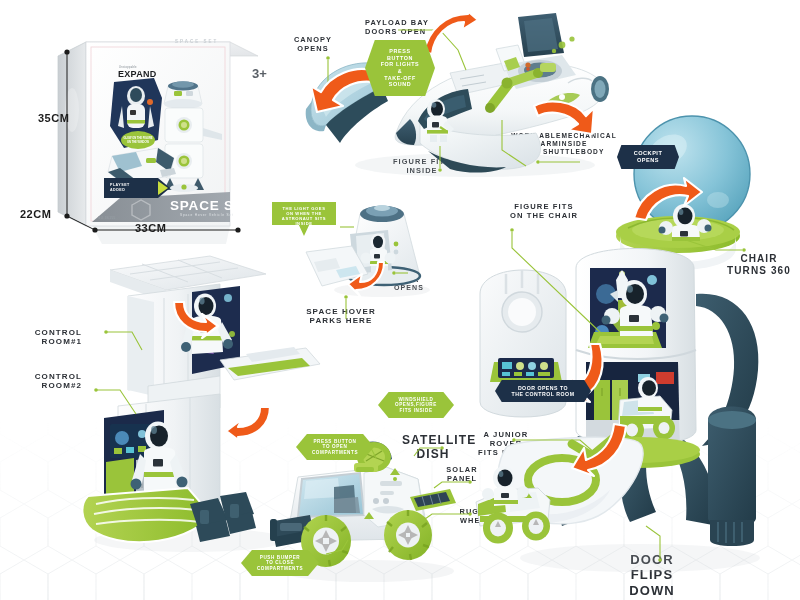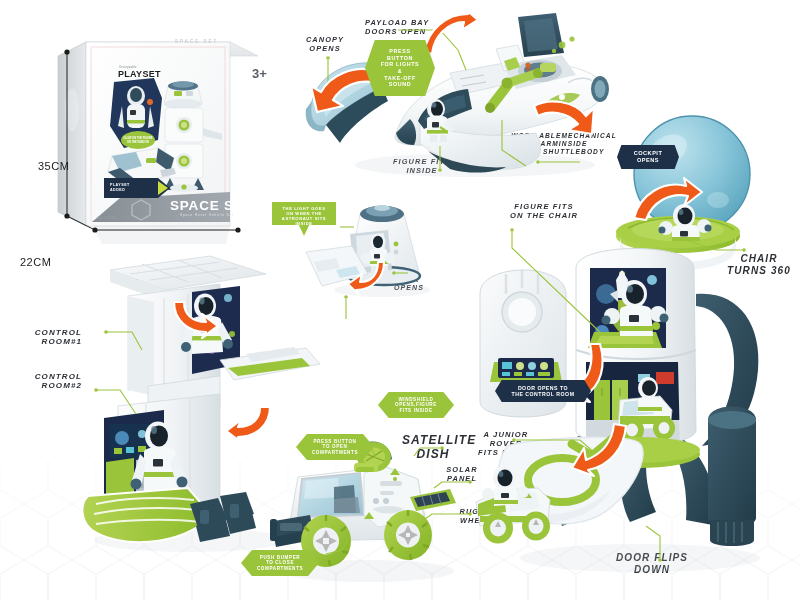--- a/index.html
+++ b/index.html
@@ -20,21 +20,20 @@
   
   .callout{
     position:absolute;
     color:#2c3036;
     font-weight:bold;
     letter-spacing:1.1px;
     line-height:1.18;
     text-transform:uppercase;
     white-space:pre-line;
     font-family:"Liberation Sans", sans-serif;
-    font-style:italic;
   }
   .callout.c-left{text-align:right;}
   .callout.c-right{text-align:right;}
   .callout.c-center{text-align:center;}
 
   
   .badge-green{
     position:absolute;
     background:#9ac43a;
     color:#ffffff;
@@ -64,24 +63,23 @@
     white-space:pre-line;
     padding:3px 8px;
     box-sizing:border-box;
     clip-path:polygon(7% 0%,93% 0%,100% 50%,93% 100%,7% 100%,0% 50%);
   }
 
   
   .dim{
     position:absolute;
     color:#1c1c1c;
-    font-weight:normal;
+    font-weight:bold;
     letter-spacing:.5px;
     font-family:"Liberation Sans", sans-serif;
-    margin-top:48px;
   }
 
   
   .boxtxt{position:absolute;font-family:"Liberation Sans", sans-serif;}
 
   svg{display:block;overflow:visible;}
   .lead{stroke:#9ac43a;stroke-width:1.1;fill:none;}
   .leaddot{fill:#9ac43a;}
 </style>
 </head>
@@ -213,21 +211,21 @@
 
       <line x1="17" y1="186" x2="45" y2="200"></line>
       <circle cx="45" cy="200" r="2.6" fill="#1c1c1c" stroke="none"></circle>
 
       <line x1="45" y1="200" x2="188" y2="200"></line>
       <circle cx="188" cy="200" r="2.6" fill="#1c1c1c" stroke="none"></circle>
     </g>
   </svg>
 
   <div class="boxtxt" style="left:119px;top:66px;font-size:2.6px;letter-spacing:.3px;color:#7d858c;">Unstoppable</div>
-  <div class="boxtxt" style="left:118px;top:69px;font-size:9px;font-weight:bold;letter-spacing:.3px;color:#1b1d20;">PLAYSET</div>
+  <div class="boxtxt" style="left:118px;top:69px;font-size:9px;font-weight:bold;letter-spacing:.3px;color:#1b1d20;">EXPAND</div>
   <div class="boxtxt" style="left:252px;top:66px;font-size:13px;font-weight:bold;color:#595f66;">3+</div>
   <div class="boxtxt" style="left:175px;top:39px;font-size:4.5px;font-weight:bold;letter-spacing:2px;color:#c9ced3;">SPACE SET</div>
   <div class="boxtxt" style="left:170px;top:198px;font-size:13.5px;font-weight:bold;letter-spacing:.8px;color:#ffffff;">SPACE SET</div>
   <div class="boxtxt" style="left:180px;top:213px;font-size:3.2px;letter-spacing:.8px;color:#dfe3e6;">Space Hover Vehicle Set</div>
   <div class="boxtxt" style="left:98px;top:216px;font-size:3.2px;letter-spacing:.4px;color:#9aa1a8;">NO.36155</div>
 
   <svg class="node" style="left:104px;top:178px;" width="70" height="20" viewBox="0 0 70 20">
     <path d="M0 0 L54 0 L66 10 L54 20 L0 20 Z" fill="#1d3048"></path>
     <path d="M54 3 L64 10 L54 17 Z" fill="#c8dd3e"></path>
   </svg>
@@ -896,33 +894,35 @@
     <path d="M56 6 C54 28 40 46 18 50 L24 56 L2 48 L14 28 L16 40 C32 34 42 22 44 4 Z" fill="#ef5a19" stroke="#ffffff" stroke-width="2.2" stroke-linejoin="round"></path>
   </svg>
 
   <svg class="node" style="left:460px;top:430px;z-index:3;" width="260" height="150" viewBox="0 0 260 150">
     <path class="lead" d="M56 10 L120 10 L136 24"></path>
     <circle class="leaddot" cx="54" cy="10" r="1.8"></circle>
     <path class="lead" d="M200 128 L200 106 L186 96"></path>
     <circle class="leaddot" cx="200" cy="130" r="1.8"></circle>
   </svg>
 
-  <div class="callout c-center" style="left:290px;top:36px;width:70px;font-size:7.4px;">CANOPY
+  <div class="callout c-center" style="left:278px;top:36px;width:70px;font-size:7.4px;">CANOPY
 OPENS</div>
 
   <div class="callout c-left" style="left:365px;top:19px;width:90px;font-size:7.4px;text-align:left;">PAYLOAD BAY
 DOORS OPEN</div>
 
   <div class="callout c-center" style="left:380px;top:158px;width:84px;font-size:7.4px;">FIGURE FITS
 INSIDE</div>
 
   <div class="callout c-center" style="left:508px;top:132px;width:112px;font-size:6.6px;">WORK ABLEMECHANICAL
 ARMINSIDE
 THE SHUTTLEBODY</div>
 
+  <div class="callout c-center" style="left:290px;top:307px;width:102px;font-size:8px;">SPACE HOVER
+PARKS HERE</div>
 
   <div class="callout c-left" style="left:394px;top:276px;width:46px;font-size:7px;text-align:left;">DOOR
 OPENS</div>
 
   <div class="callout c-right" style="left:10px;top:328px;width:72px;font-size:8px;">CONTROL
 ROOM#1</div>
 
   <div class="callout c-right" style="left:6px;top:372px;width:76px;font-size:8px;">CONTROL
 ROOM#2</div>
 
@@ -938,21 +938,21 @@
   <div class="callout c-center" style="left:436px;top:466px;width:52px;font-size:7.4px;">SOLAR
 PANEL</div>
 
   <div class="callout c-center" style="left:450px;top:508px;width:58px;font-size:7.4px;">RUGGED
 WHEELS</div>
 
   <div class="callout c-center" style="left:473px;top:431px;width:66px;font-size:7.6px;">A JUNIOR
 ROVER
 FITS INSIDE</div>
 
-  <div class="callout c-center" style="left:615px;top:552px;width:74px;font-size:10px;">DOOR FLIPS
+  <div class="callout c-center" style="left:615px;top:552px;width:74px;font-size:13px;">DOOR FLIPS
 DOWN</div>
 
   <div class="badge-green hexclip" style="left:365px;top:40px;width:70px;height:56px;font-size:5.4px;z-index:5;">PRESS
 BUTTON
 FOR LIGHTS
 &amp;
 TAKE-OFF
 SOUND</div>
 
   <div class="badge-green tagclip" style="left:272px;top:202px;width:64px;height:34px;font-size:4.1px;z-index:5;

